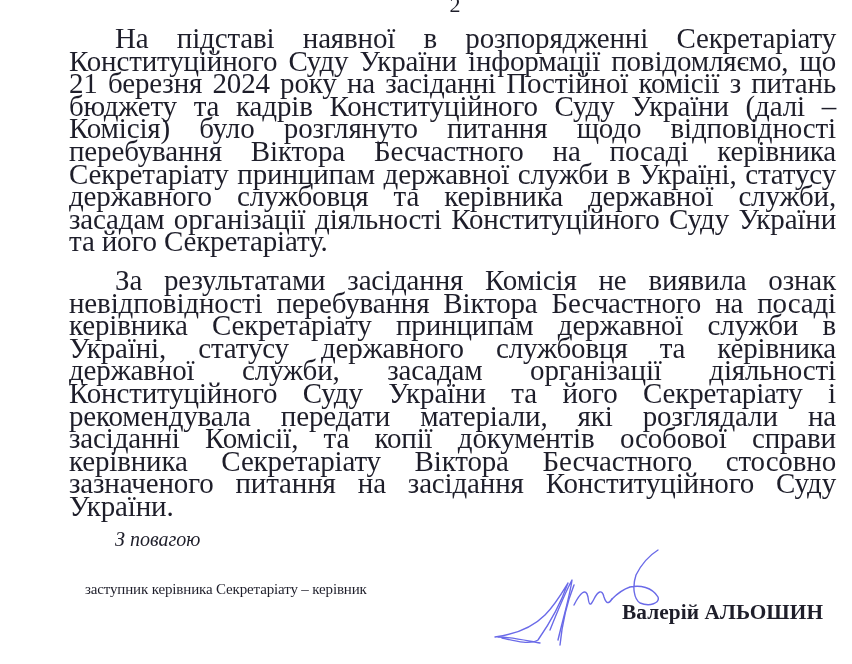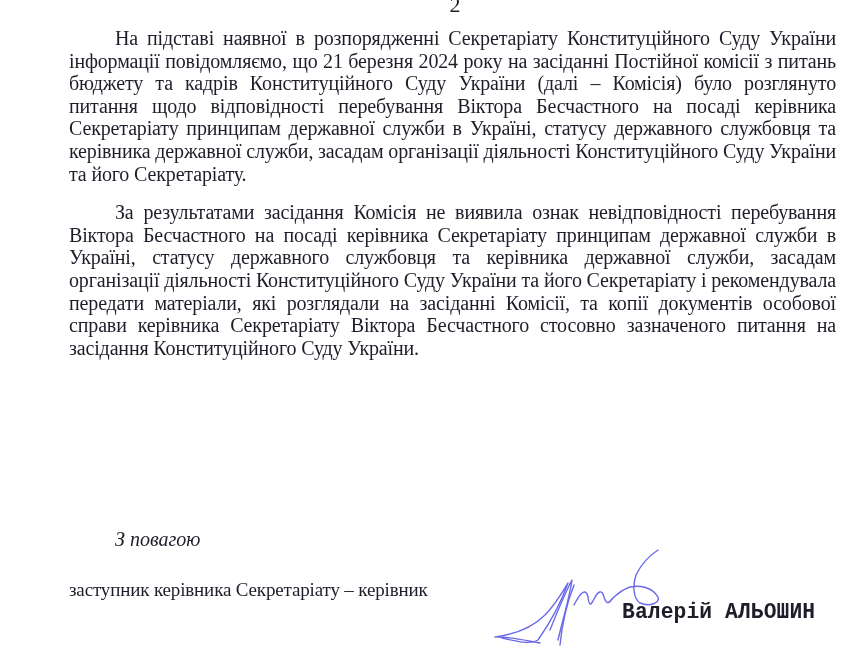--- a/index.html
+++ b/index.html
@@ -28,21 +28,21 @@
     width: 30px;
     text-align: center;
     font-size: 22px;
     line-height: 22px;
   }
   .body-text {
     position: absolute;
     left: 69px;
     top: 27px;
     width: 767px;
-    font-size: 20px;
+    font-size: 29px;
     line-height: 22.6px;
     text-align: justify;
     letter-spacing: -0.15px;
     word-spacing: 0px;
   }
   .para {
     margin: 0;
     text-indent: 46px;
     text-align: justify;
   }
@@ -52,35 +52,34 @@
   .closing {
     position: absolute;
     left: 115px;
     top: 527px;
     font-size: 20px;
     line-height: 24px;
     font-style: italic;
   }
   .sig-block {
     position: absolute;
-    left: 69px;
+    left: 85px;
     top: 578px;
-    font-size: 19px;
+    font-size: 15px;
     line-height: 23px;
     letter-spacing: -0.15px;
   }
   .sig-name {
     position: absolute;
     left: 622px;
     top: 601px;
     font-size: 21.3px;
     line-height: 23px;
     font-weight: bold;
     letter-spacing: 0.1px;
-    font-family: Liberation Mono, monospace;
   }
   .signature {
     position: absolute;
     left: 490px;
     top: 545px;
     width: 180px;
     height: 110px;
   }
 </style>
 </head>

